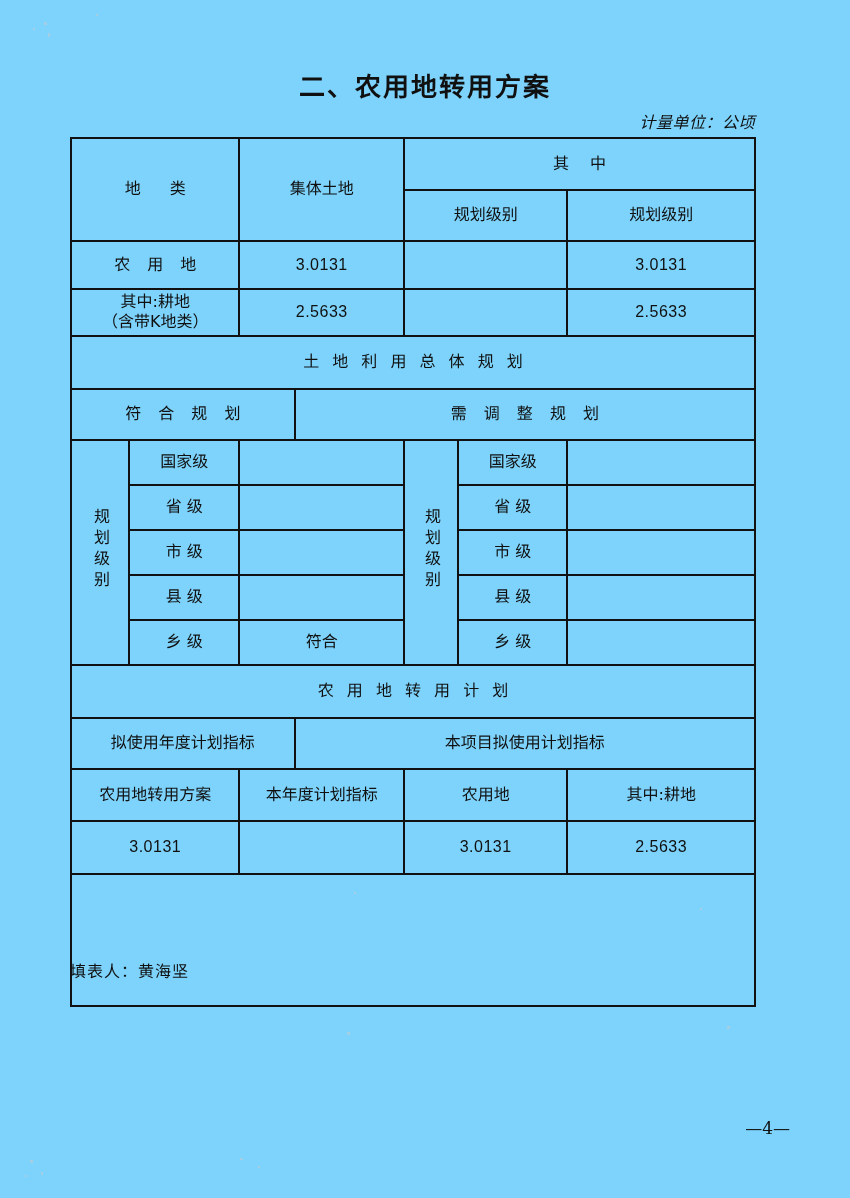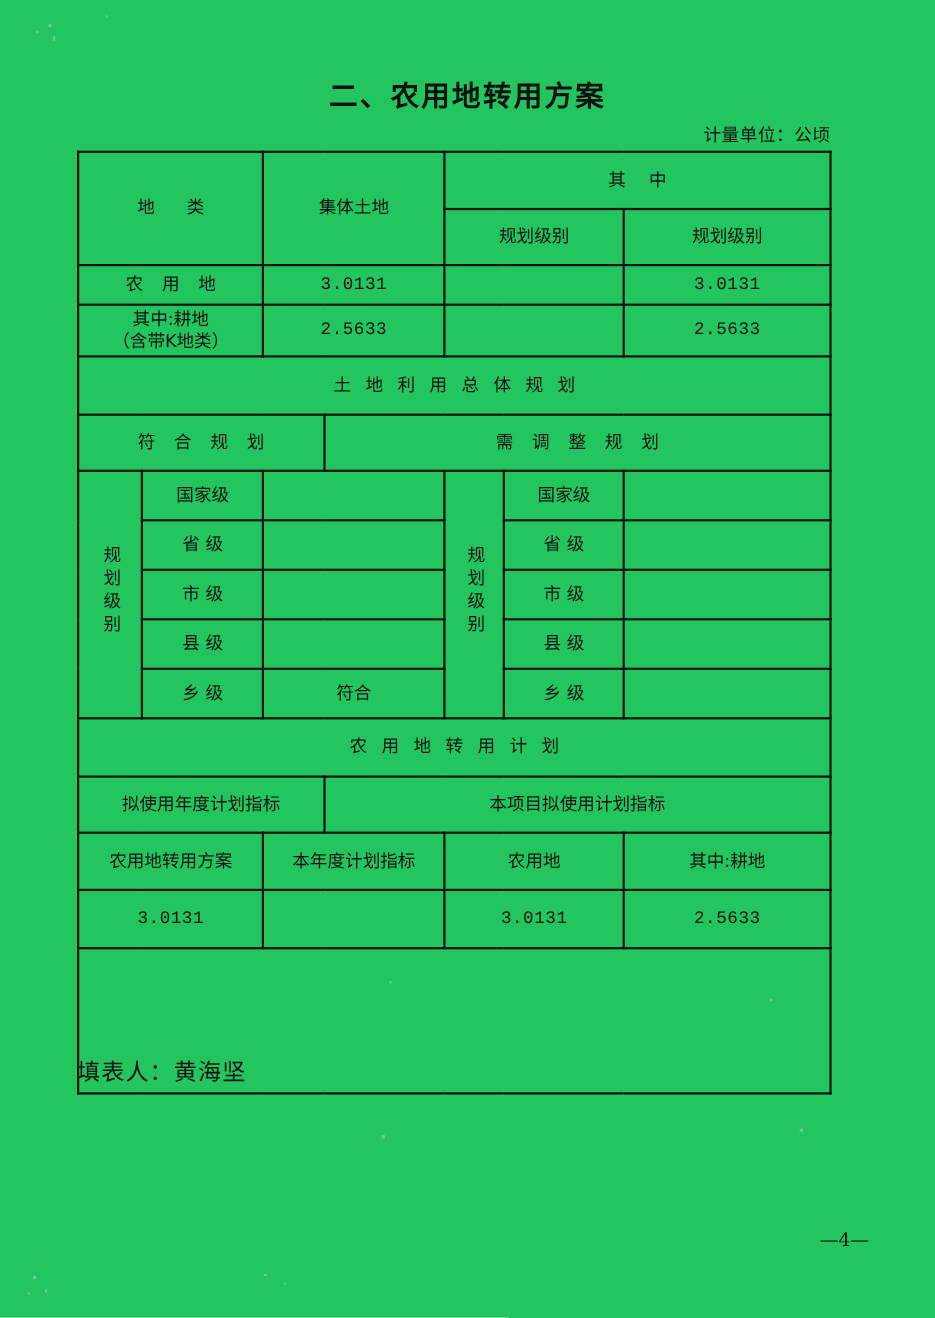--- a/index.html
+++ b/index.html
@@ -13,21 +13,21 @@
     height: 1198px;
     position: relative;
     font-family: "DejaVu Sans", "Liberation Sans", sans-serif;
     color: #101010;
     overflow: hidden;
   }
 
   .page {
     position: absolute;
     inset: 0;
-    background: #22c55e;
+    background: #7dd3fc;
   }
 
   
   .speckle {
     position: absolute;
     pointer-events: none;
     background: #c9c9c9;
     opacity: .5;
   }
 
@@ -45,20 +45,21 @@
   }
 
   .unit-line {
     position: absolute;
     top: 109px;
     left: 0;
     width: 755px;
     text-align: right;
     font-size: 16px;
     letter-spacing: .5px;
+    font-style: italic;
   }
 
   
   .grid {
     position: absolute;
     left: 70px;
     top: 137px;
     width: 686px;
     border-collapse: collapse;
     table-layout: fixed;
@@ -73,27 +74,27 @@
     line-height: 1.28;
   }
 
   
   .sp1 { letter-spacing: 12px; text-indent: 12px; }
   .sp2 { letter-spacing: 8px;  text-indent: 8px;  }
   .sp3 { letter-spacing: 6px;  text-indent: 6px;  }
   .sp4 { letter-spacing: 4px;  text-indent: 4px;  }
 
   .num {
-    font-family: Liberation Mono, monospace;
+    font-family: Liberation Sans, sans-serif;
     font-size: 16px;
     letter-spacing: .5px;
   }
 
   .tall-band { height: 47px; font-size: 17px; }
-  .row-h     { height: 36px; border-radius: 18px; }
+  .row-h     { height: 48px; border-radius: 18px; }
   .row-h2    { height: 41px; }
   .lvl-row   { height: 45px; }
   .blank-row { height: 126px; }
 
   
   .vlabel {
     writing-mode: vertical-rl;
     text-orientation: upright;
     letter-spacing: 5px;
     line-height: 1;
@@ -101,21 +102,21 @@
     font-size: 16px;
   }
 
   .two-line { line-height: 1.2; }
 
   
   .filler {
     position: absolute;
     left: 70px;
     top: 958px;
-    font-size: 21px;
+    font-size: 16px;
     letter-spacing: 1px;
   }
   .page-num {
     position: absolute;
     top: 1118px;
     left: 0;
     width: 790px;
     text-align: right;
     font-size: 17px;
     font-family: "DejaVu Serif", "Liberation Serif", serif;

